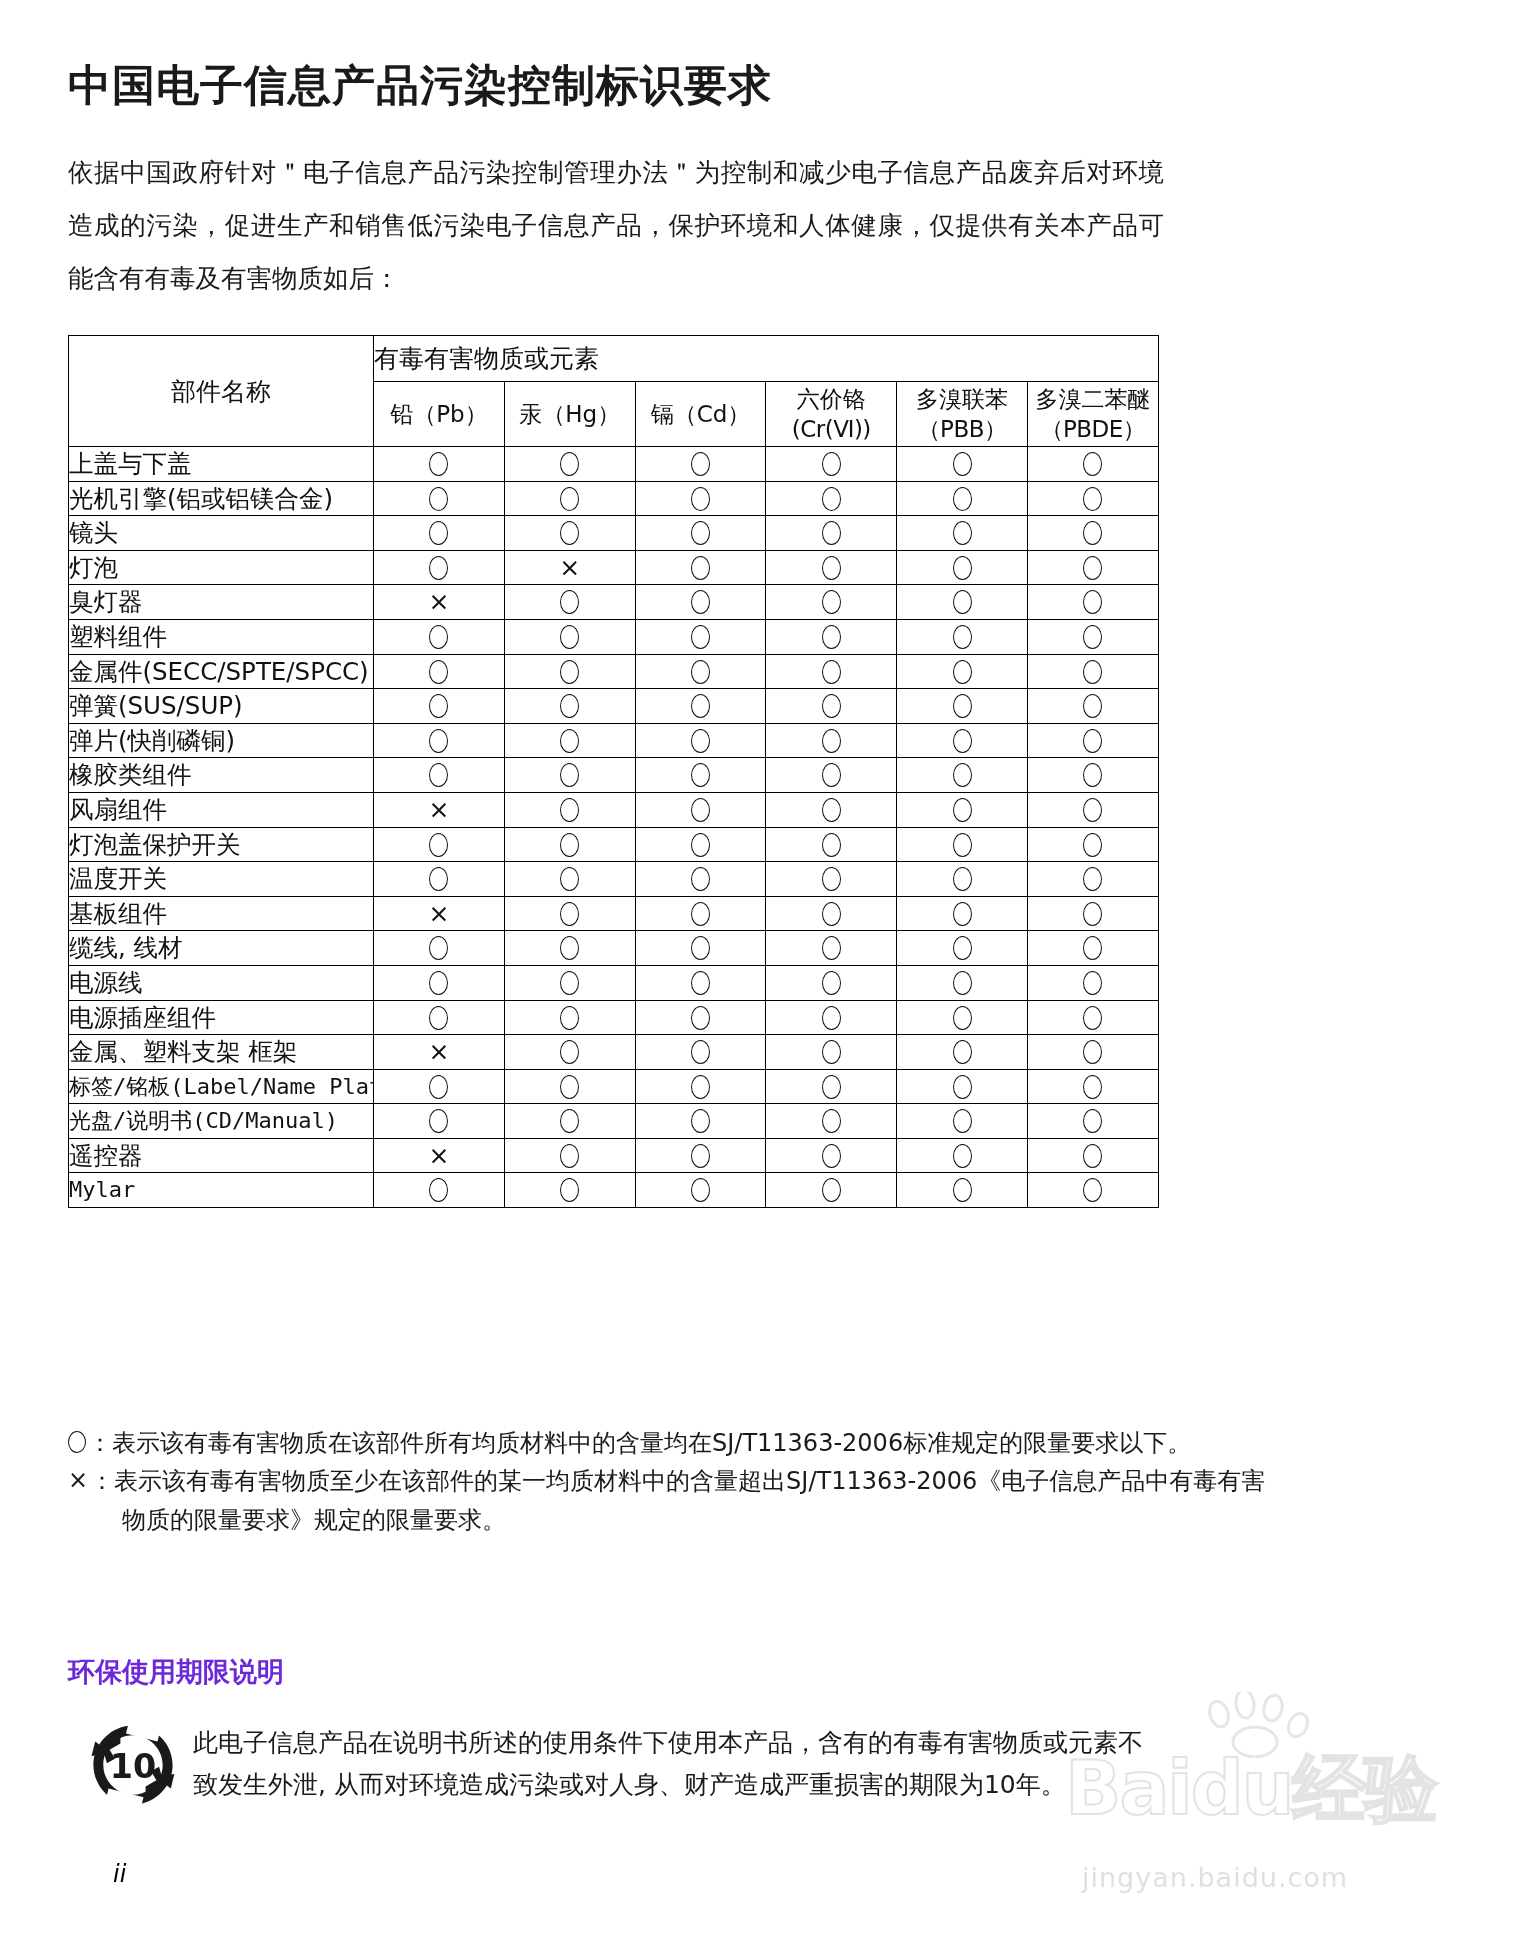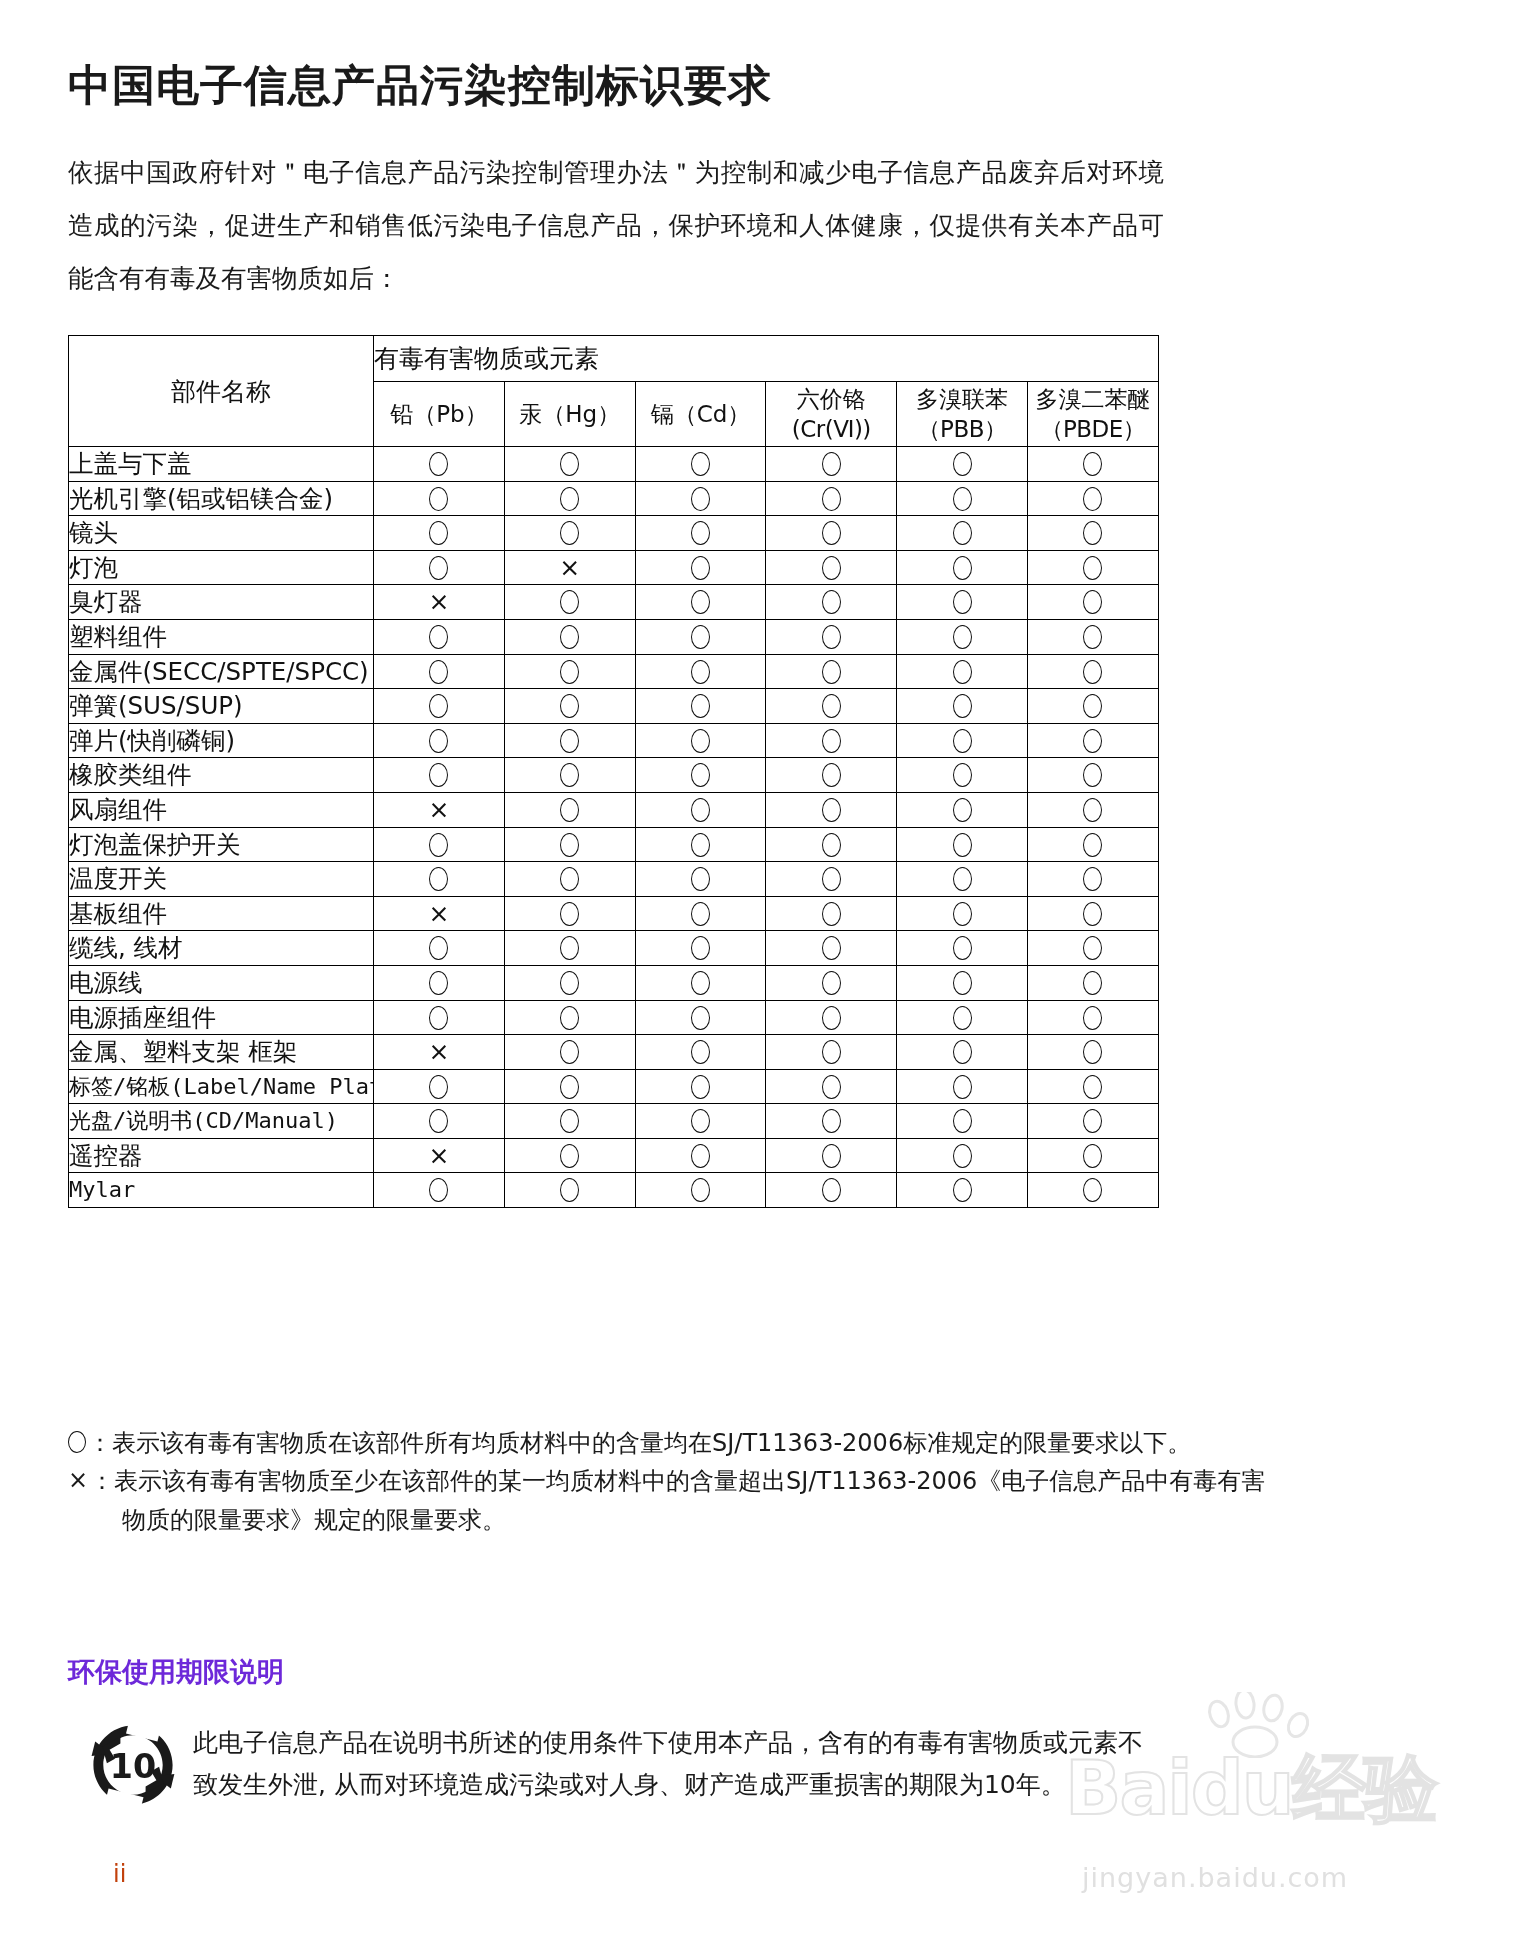--- a/index.html
+++ b/index.html
@@ -185,21 +185,22 @@
     line-height: 42px;
     color: #1a1a1a;
   }
 
   
   .page-num {
     position: absolute;
     left: 113px;
     top: 1860px;
     font-size: 24px;
-    color: #c2410c;
+    color: #000000;
+    font-style: italic;
   }
   .wm-text {
     position: absolute;
     left: 1065px;
     top: 1740px;
     font-size: 74px;
     font-weight: bold;
     color: #ffffff;
     -webkit-text-stroke: 2px #e3e3e3;
     letter-spacing: -2px;

